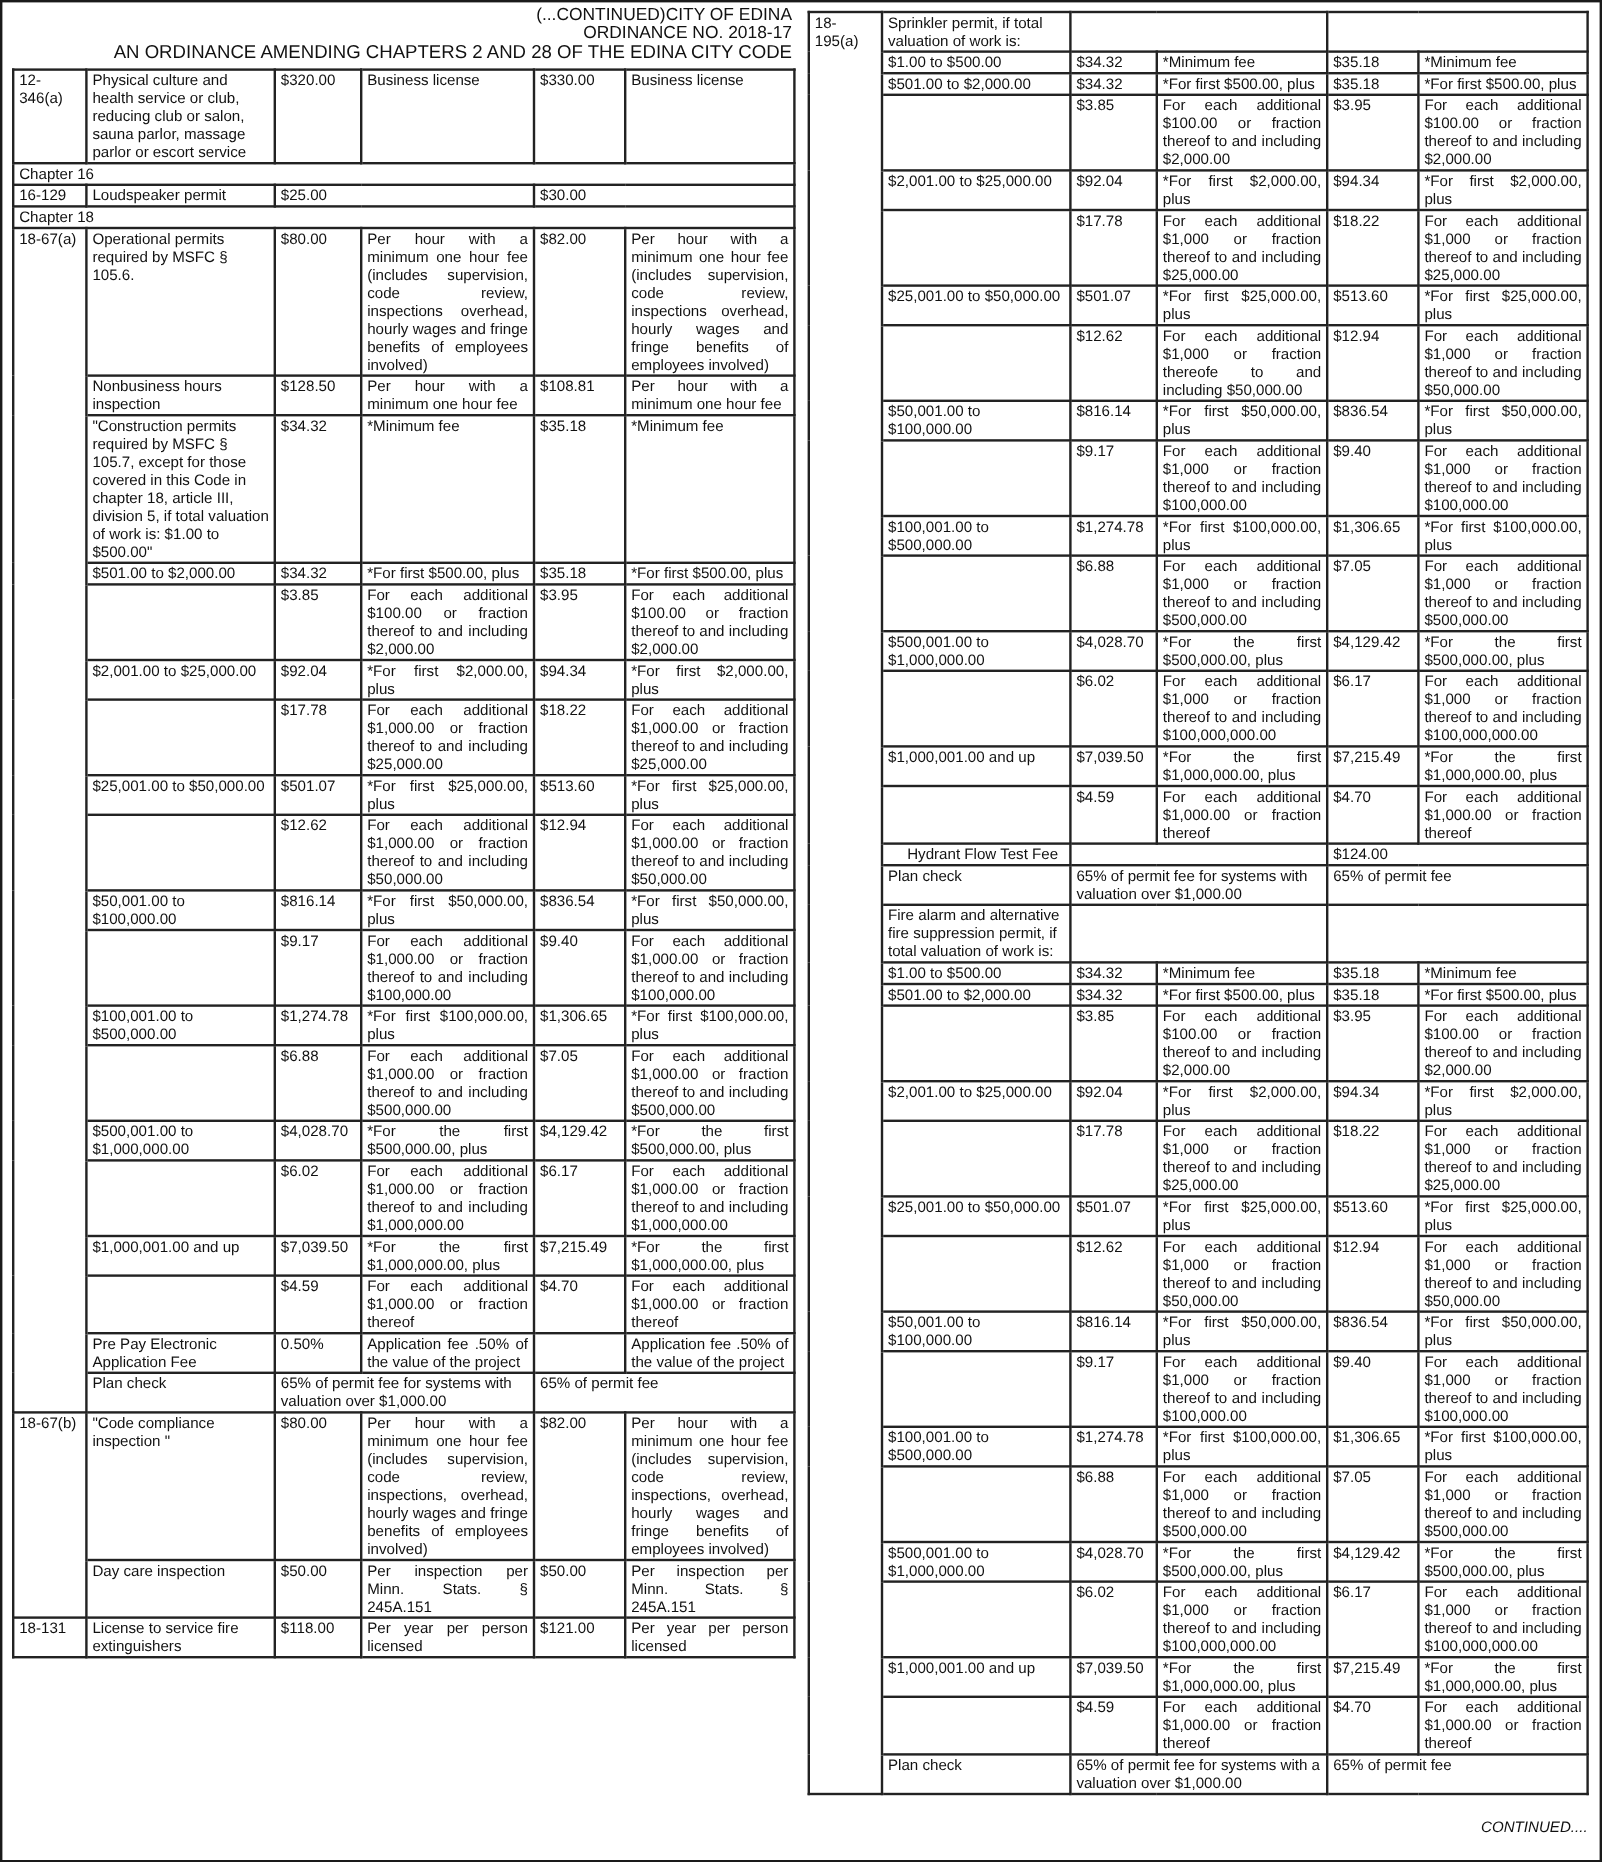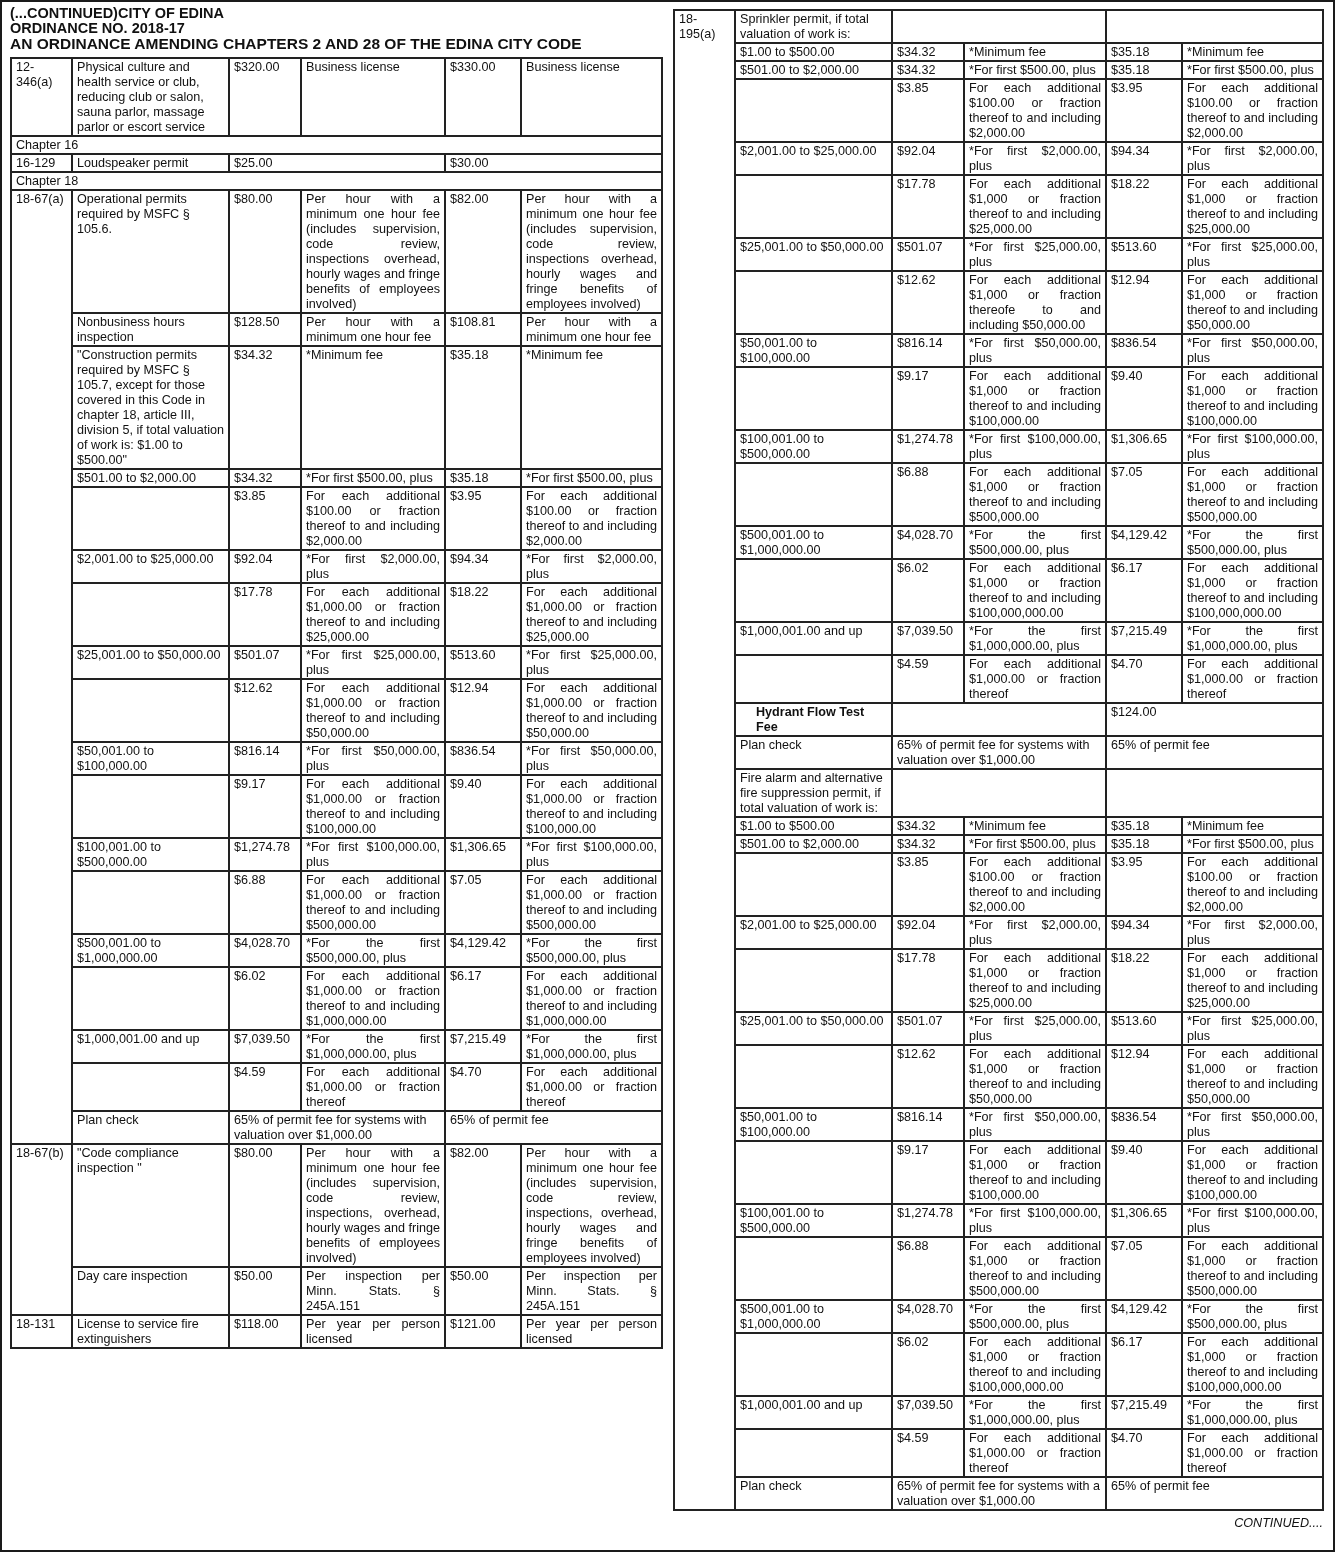--- a/index.html
+++ b/index.html
@@ -1,25 +1,25 @@
 <!DOCTYPE html>
 <html><head>
 <meta charset="utf-8">
 <style>
   html,body{margin:0;padding:0;background:#fff;}
   body{width:1335px;height:1552px;position:relative;overflow:hidden;font-family:"Liberation Sans",sans-serif;color:#111;}
   .frame{position:absolute;left:0;top:0;width:1331px;height:1548px;border:2px solid #1a1a1a;}
-  .heading{position:absolute;left:10px;width:650px;top:6px;text-align:left;font-weight:bold;font-size:14.5px;line-height:15px;}
+  .heading{position:absolute;left:10px;width:650px;top:6px;text-align:right;font-weight:normal;font-size:14.5px;line-height:15px;}
   .heading div{white-space:nowrap;}
   .heading .l3{font-size:15.5px;}
   table.fees{position:absolute;border-collapse:collapse;table-layout:fixed;font-size:12.6px;line-height:15px;}
   table.fees td{border:2px solid #222;vertical-align:top;padding:1px 4px 0 4px;text-align:justify;overflow:hidden;}
   table.fees td.nob{text-align:left;}
   table.fees td.sec{text-align:left;}
-  table.fees td.bold{font-weight:bold;padding-left:20px;}
+  table.fees td.bold{font-weight:normal;padding-left:20px;}
   table.fees td.topless{border-top:none;}
   table.fees td.bottomless{border-bottom:none;}
   .continued{position:absolute;right:12px;top:1516px;font-size:12.6px;font-style:italic;}
 </style>
 </head>
 <body>
 
 <div class="frame"></div>
 
 <div class="heading">
@@ -188,20 +188,28 @@
       </tr>
       <tr>
         <td class="sec topless bottomless"></td>
         <td class="nob"></td>
         <td class="nob">$4.59</td>
         <td>For each additional $1,000.00 or fraction thereof</td>
         <td class="nob">$4.70</td>
         <td>For each additional $1,000.00 or fraction thereof</td>
       </tr>
       <tr>
+        <td class="sec topless bottomless"></td>
+        <td class="nob">Pre Pay Electronic Application Fee</td>
+        <td class="nob">0.50%</td>
+        <td>Application fee .50% of the value of the project</td>
+        <td class="nob"></td>
+        <td>Application fee .50% of the value of the project</td>
+      </tr>
+      <tr>
         <td class="sec topless"></td>
         <td class="nob">Plan check</td>
         <td colspan="2" class="nob">65% of permit fee for systems with valuation over $1,000.00</td>
         <td colspan="2" class="nob">65% of permit fee</td>
       </tr>
       <tr>
         <td class="sec bottomless">18-67(b)</td>
         <td class="nob">"Code compliance inspection "</td>
         <td class="nob">$80.00</td>
         <td>Per hour with a minimum one hour fee (includes supervision, code review, inspections, overhead, hourly wages and fringe benefits of employees involved)</td>

